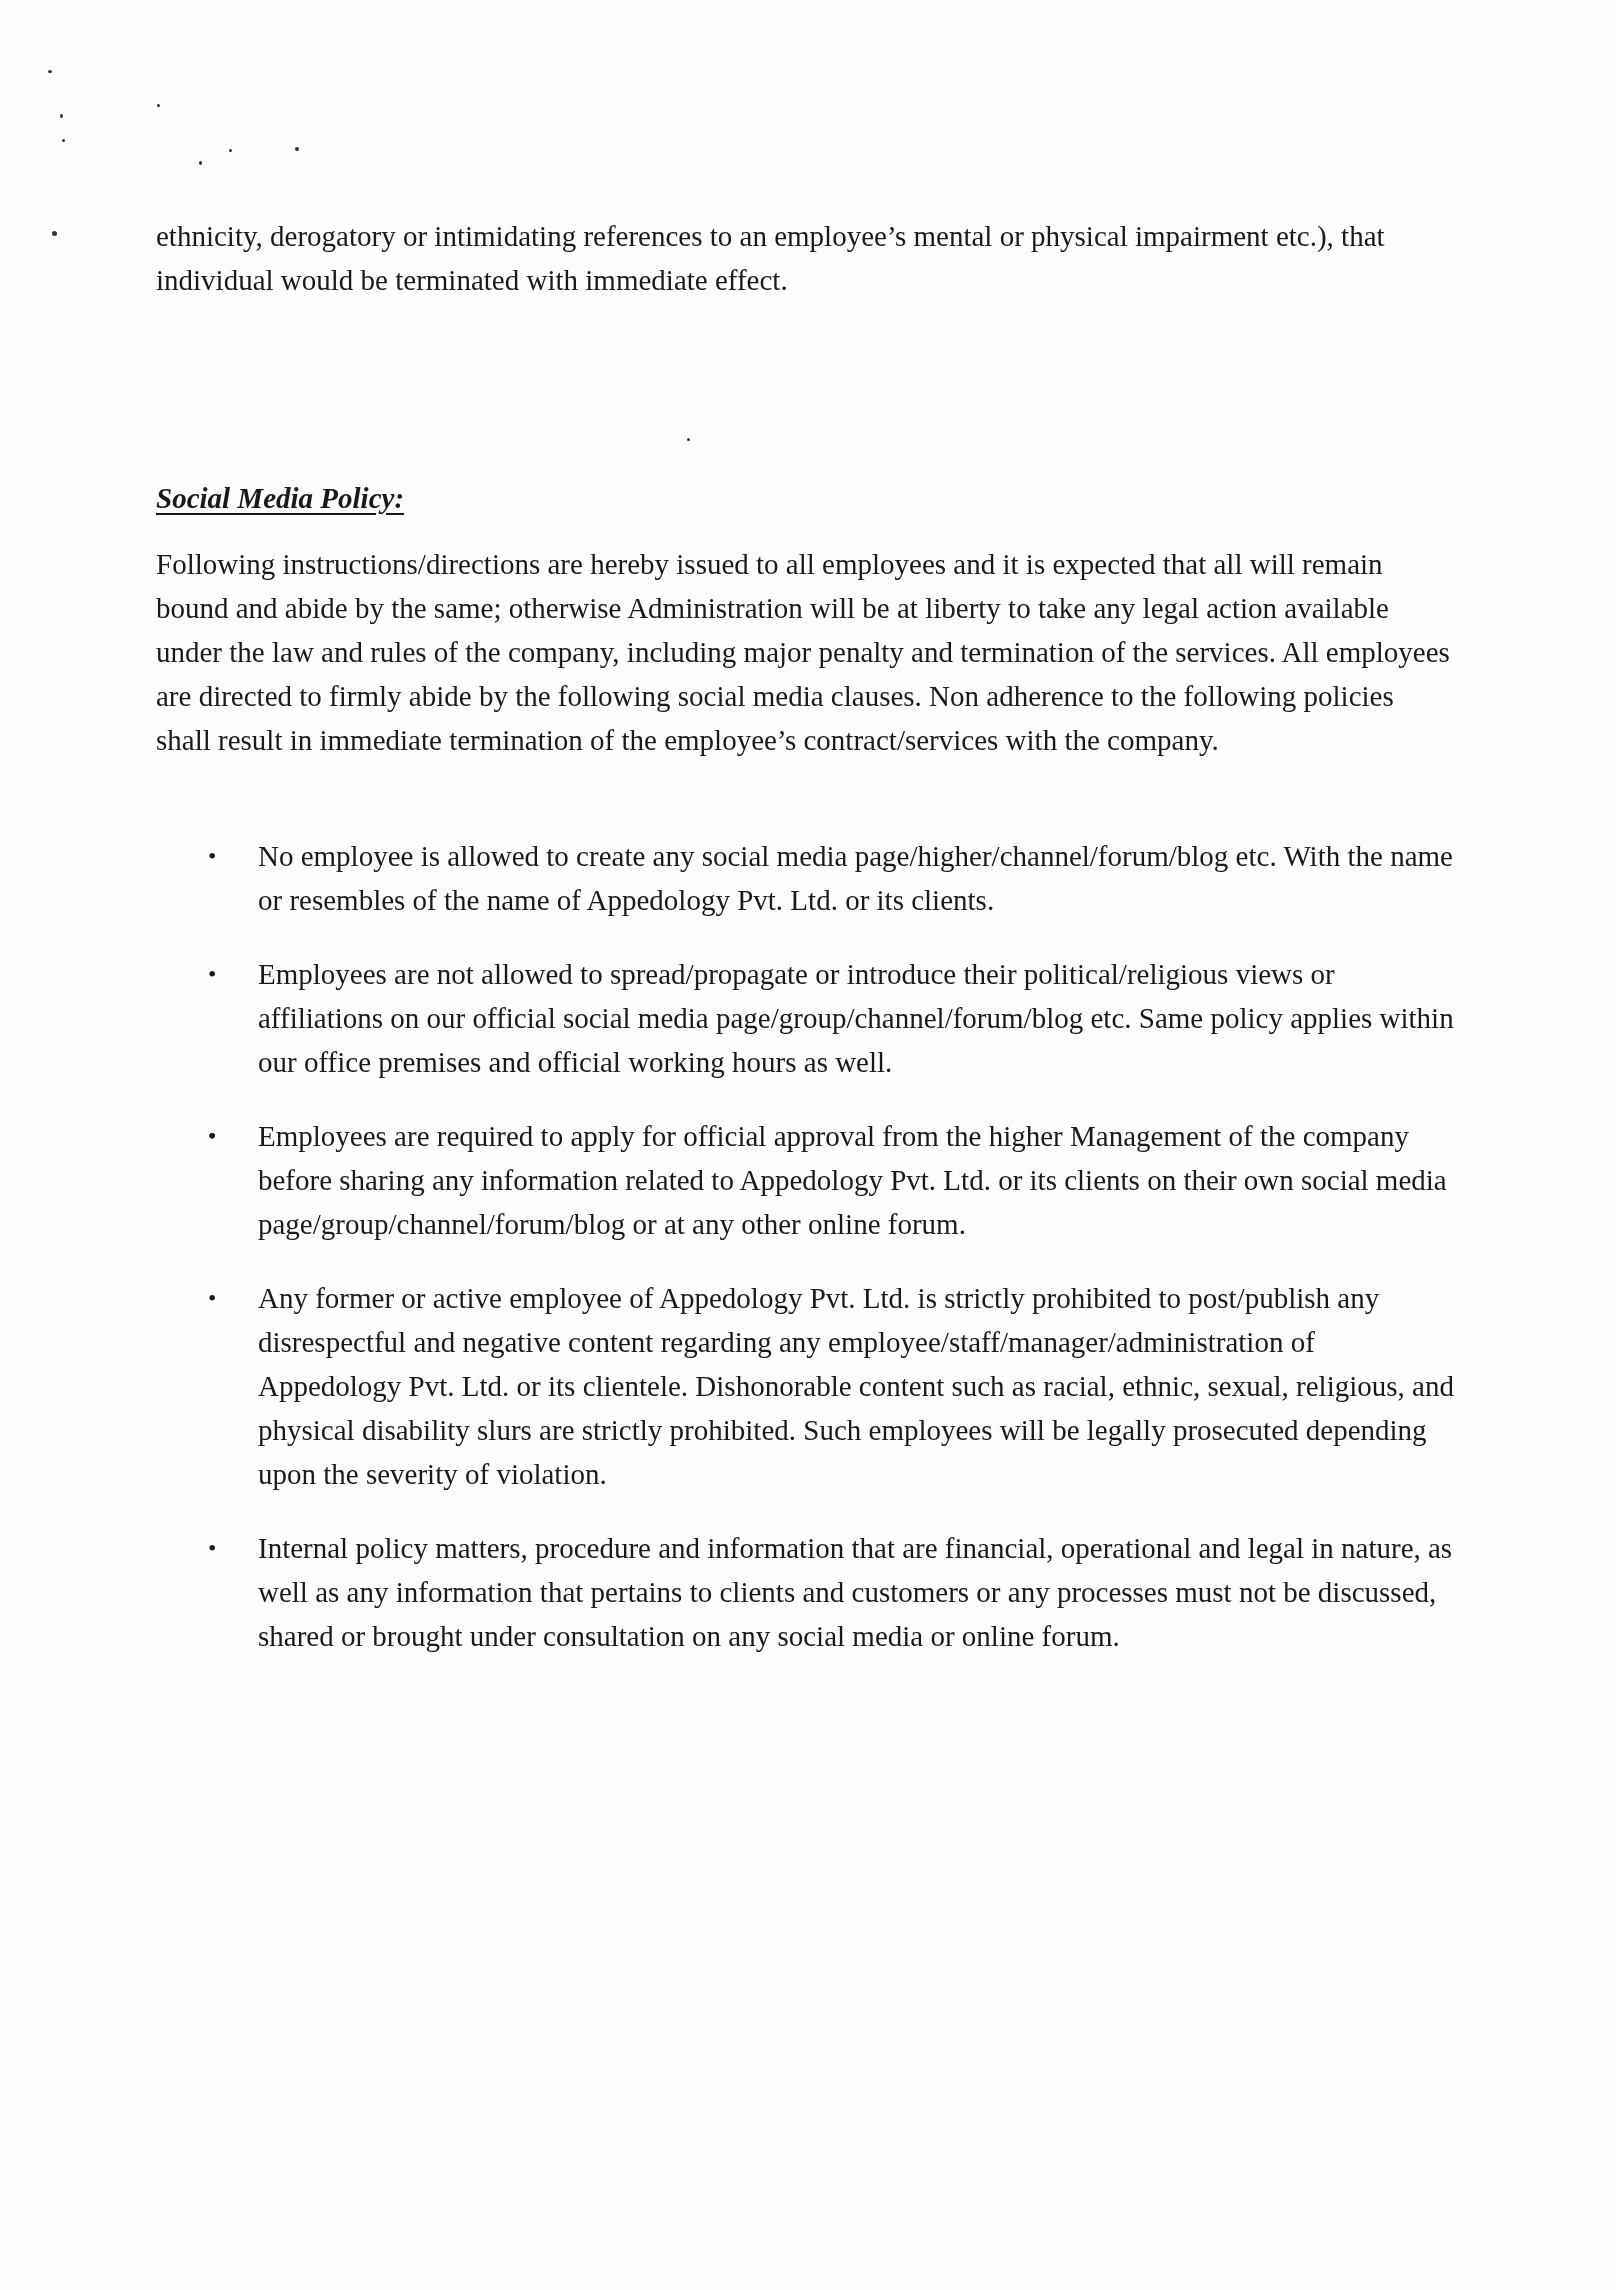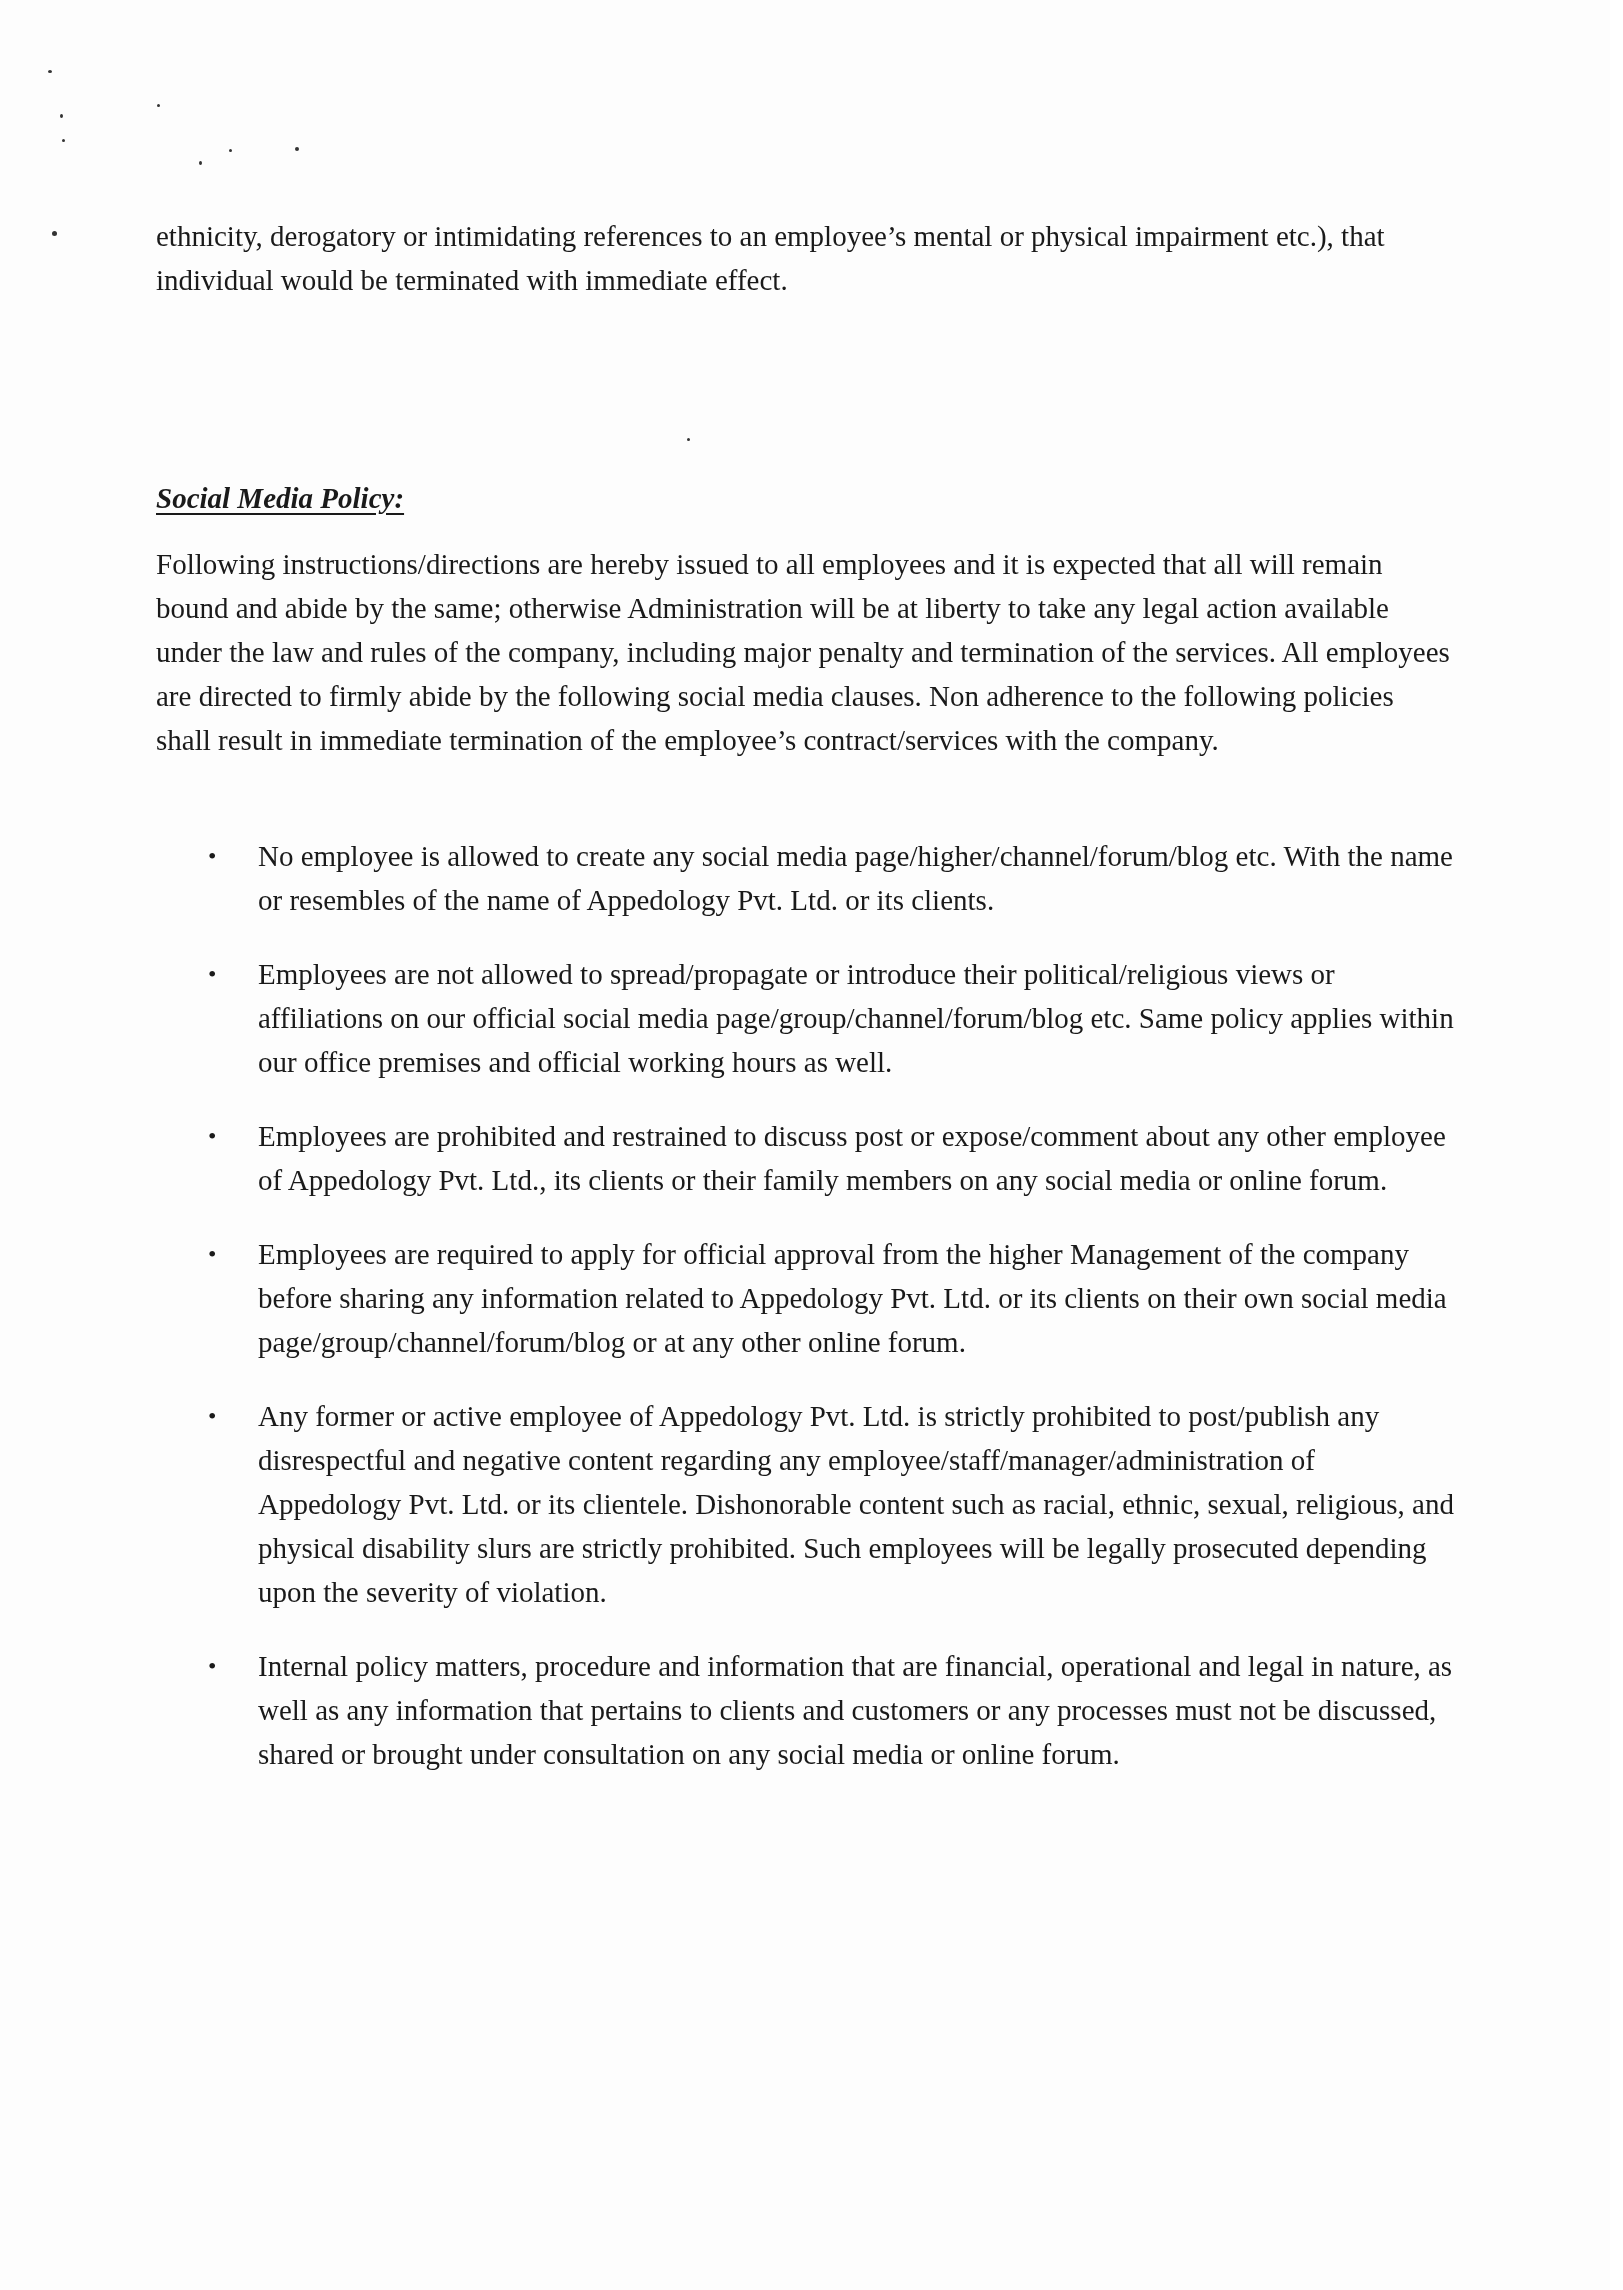--- a/index.html
+++ b/index.html
@@ -94,21 +94,20 @@
     <li class="bullet-item">
       <span class="bullet-dot">•</span>
       <span>No employee is allowed to create any social media page/higher/channel/forum/blog etc. With the name or resembles of the name of Appedology Pvt. Ltd. or its clients.</span>
     </li>
     <li class="bullet-item">
       <span class="bullet-dot">•</span>
       <span>Employees are not allowed to spread/propagate or introduce their political/religious views or affiliations on our official social media page/group/channel/forum/blog etc. Same policy applies within our office premises and official working hours as well.</span>
     </li>
     <li class="bullet-item">
       <span class="bullet-dot">•</span>
-      <span>Employees are prohibited and restrained to discuss post or expose/comment about any other employee of Appedology Pvt. Ltd., its clients or their family members on any social media or online forum.</span>
     </li>
     <li class="bullet-item">
       <span class="bullet-dot">•</span>
       <span>Employees are required to apply for official approval from the higher Management of the company before sharing any information related to Appedology Pvt. Ltd. or its clients on their own social media page/group/channel/forum/blog or at any other online forum.</span>
     </li>
     <li class="bullet-item">
       <span class="bullet-dot">•</span>
       <span>Any former or active employee of Appedology Pvt. Ltd. is strictly prohibited to post/publish any disrespectful and negative content regarding any employee/staff/manager/administration of Appedology Pvt. Ltd. or its clientele. Dishonorable content such as racial, ethnic, sexual, religious, and physical disability slurs are strictly prohibited. Such employees will be legally prosecuted depending upon the severity of violation.</span>
     </li>
     <li class="bullet-item">

